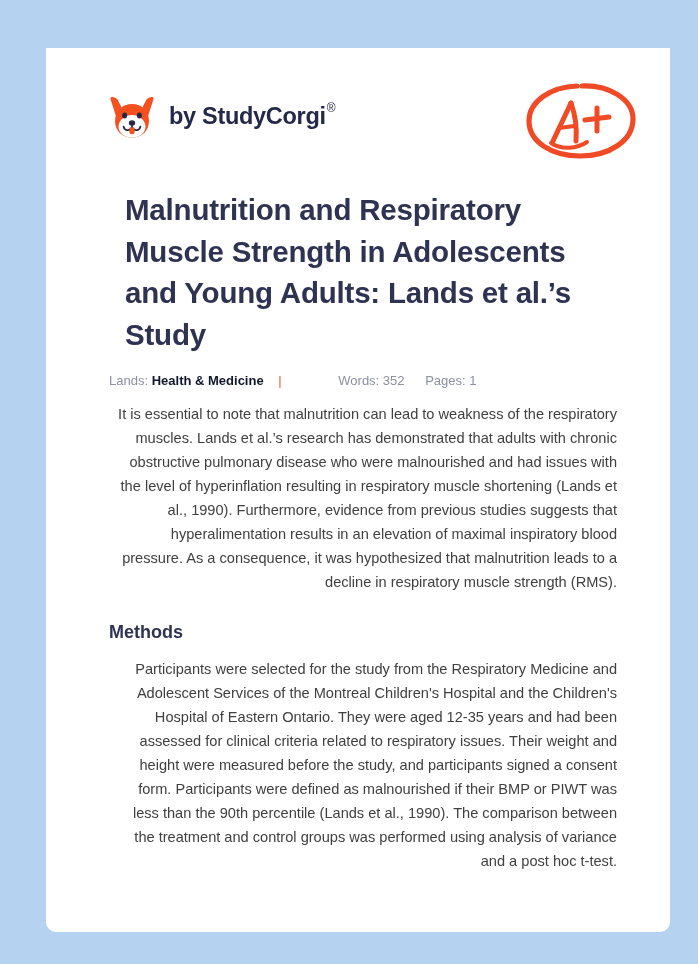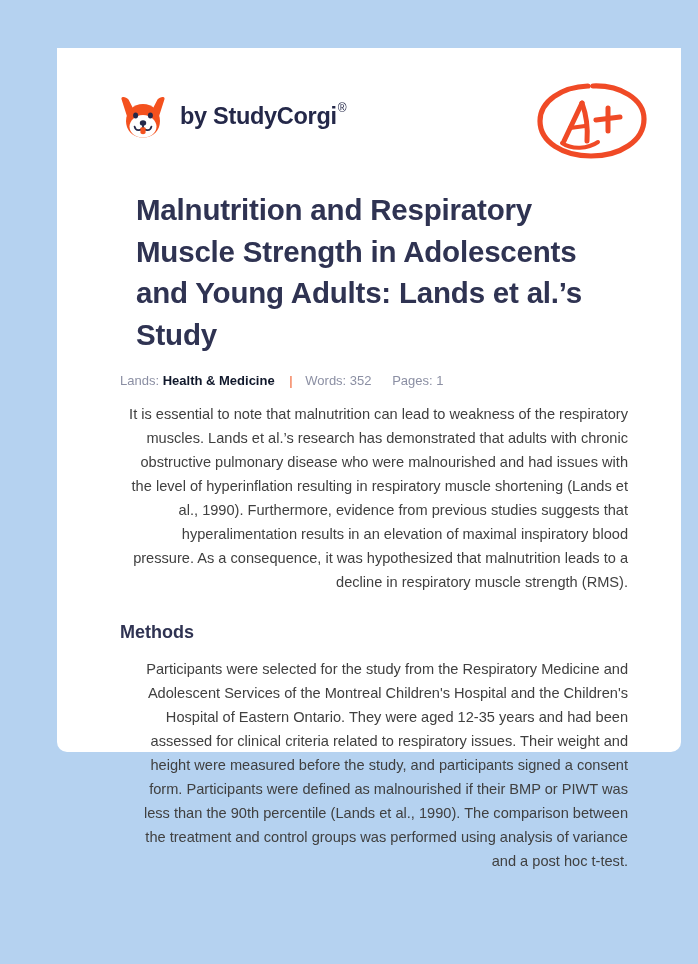--- a/index.html
+++ b/index.html
@@ -9,24 +9,24 @@
   body {
     width: 698px;
     height: 964px;
     background: #b5d2f0;
     font-family: "Liberation Sans", sans-serif;
     overflow: hidden;
   }
 
   .page-sheet {
     position: absolute;
-    left: 57px;
+    left: 46px;
     top: 48px;
     width: 624px;
-    height: 704px;
+    height: 884px;
     background: #ffffff;
     border-bottom-left-radius: 10px;
     border-bottom-right-radius: 10px;
     box-sizing: border-box;
   }
 
   
   .doc-header {
     position: absolute;
     left: 63px;
@@ -100,21 +100,21 @@
   }
   .doc-meta .meta-label { color: #8b8fa3; }
   .doc-meta .meta-topic {
     color: #0f172a;
     font-weight: bold;
   }
   .doc-meta .meta-sep {
     color: #f05a28;
     margin: 0 9px 0 11px;
   }
-  .doc-meta .meta-words { color: #8b8fa3; }
+  .doc-meta .meta-words { color: #8b8fa3; margin-left: 44px; }
   .doc-meta .meta-pages { color: #8b8fa3; margin-left: 17px; }
 
   .section-heading {
     font-size: 18px;
     font-weight: bold;
     color: #2f3352;
     margin: 27px 0 0 0;
     line-height: 1.3;
   }
 

